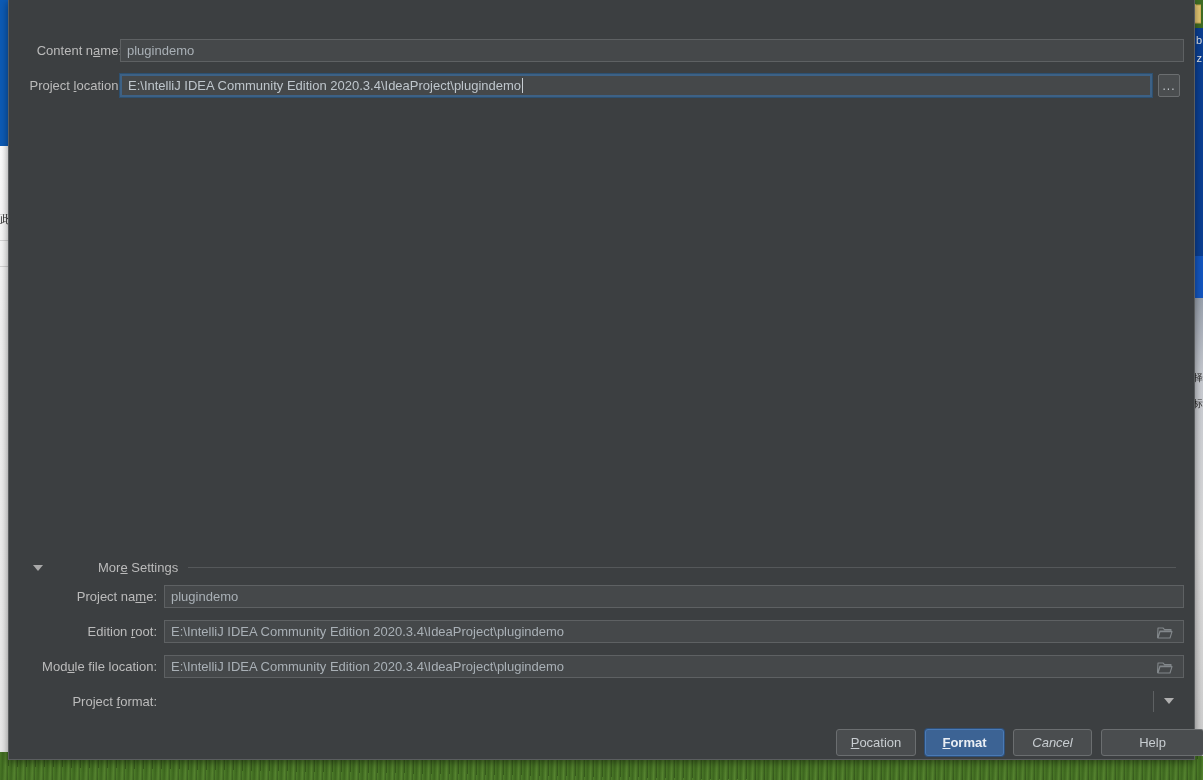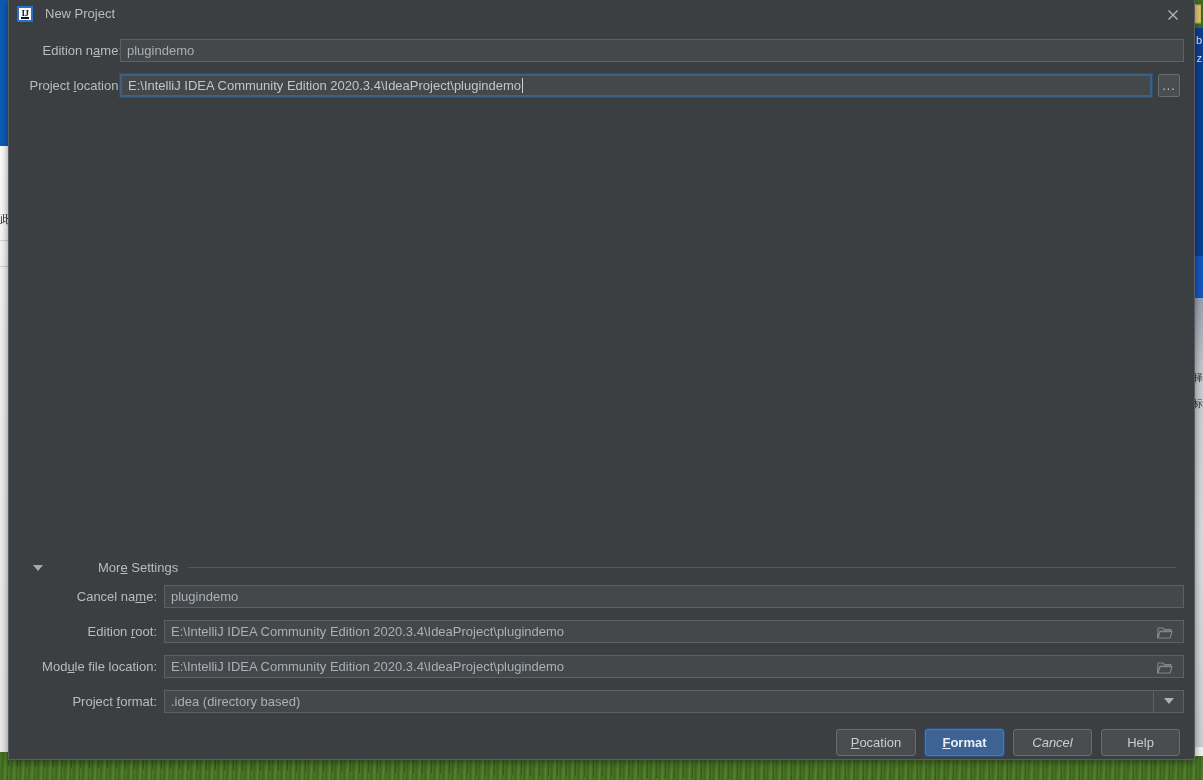--- a/index.html
+++ b/index.html
@@ -313,51 +313,40 @@
   <div class="bg-right-cjk" style="top:372px">选择</div>
   <div class="bg-right-cjk" style="top:398px">图标</div>
 
   <div class="grass"></div>
   <div class="bg-taskbar-white"></div>
   <div class="bg-taskbar-accent"></div>
 </div>
 
 <div id="dialog">
 
-  <div id="titlebar">
-    <div id="title-icon">
-      <span class="ij">IJ</span>
-    </div>
-    <div id="title-text">New Project</div>
-    <div id="close-btn">
-      <svg width="18" height="18" viewBox="0 0 18 18">
-        <path d="M4.5 4.5 L13.5 13.5 M13.5 4.5 L4.5 13.5" stroke="#b8b8b8" stroke-width="1.3" fill="none"></path>
-      </svg>
-    </div>
-  </div>
-
-  <div class="flabel" style="left:0px; top:43px; width:113px;"><span>Edition n</span><span class="mn">a</span><span>me:</span></div>
+
+  <div class="flabel" style="left:0px; top:43px; width:113px;"><span>Content n</span><span class="mn">a</span><span>me:</span></div>
   <div class="tfield" style="left:111px; top:39px; width:1064px;">
     <span>plugindemo</span>
   </div>
 
   <div class="flabel" style="left:0px; top:78px; width:113px;"><span>Project </span><span class="mn">l</span><span>ocation:</span></div>
   <div class="tfield focused" style="left:111px; top:74px; width:1032px;">
     <span>E:\IntelliJ IDEA Community Edition 2020.3.4\IdeaProject\plugindemo</span>
       <span class="caret"></span>
   </div>
   <div class="btn-ellipsis" style="left:1149px; top:74px;">...</div>
 
   <div id="more-settings-row">
     <div id="ms-triangle"></div>
     <div id="ms-label"><span>Mor</span><span class="mn">e</span><span> Settings</span></div>
     <div id="ms-line"></div>
   </div>
 
-  <div class="flabel" style="left:0px; top:589px; width:148px;"><span>Cancel na</span><span class="mn">m</span><span>e:</span></div>
+  <div class="flabel" style="left:0px; top:589px; width:148px;"><span>Project na</span><span class="mn">m</span><span>e:</span></div>
   <div class="tfield" style="left:155px; top:585px; width:1020px;">
     <span>plugindemo</span>
   </div>
 
   <div class="flabel" style="left:0px; top:624px; width:148px;"><span>Edition </span><span class="mn">r</span><span>oot:</span></div>
   <div class="tfield" style="left:155px; top:620px; width:1020px;">
     <span>E:\IntelliJ IDEA Community Edition 2020.3.4\IdeaProject\plugindemo</span>
   </div>
   <div class="folder-ico" style="left:1148px; top:625px;">
     <svg width="16" height="13" viewBox="0 0 16 13">
@@ -369,30 +358,27 @@
   <div class="tfield" style="left:155px; top:655px; width:1020px;">
     <span>E:\IntelliJ IDEA Community Edition 2020.3.4\IdeaProject\plugindemo</span>
   </div>
   <div class="folder-ico" style="left:1148px; top:660px;">
     <svg width="16" height="13" viewBox="0 0 16 13">
       <path d="M1 2 h5 l1.5 1.6 h6.5 v1.4 h-11 l-2 6.5 h-0.5 z M3 5.6 h12 l-2 6.4 h-12 z" fill="none" stroke="#9aa0a4" stroke-width="1.1" stroke-linejoin="round"></path>
     </svg>
   </div>
 
   <div class="flabel" style="left:0px; top:694px; width:148px;"><span>Project </span><span class="mn">f</span><span>ormat:</span></div>
-  <div class="tfield" style="left:155px; top:690px; width:1020px;">
-    <span>.idea (directory based)</span>
-  </div>
   <div class="combo-sep" style="left:1144px; top:691px; height:21px;"></div>
   <div class="combo-arrow" style="left:1155px; top:698px;"></div>
 
   <div class="dbtn" style="left:827px; top:729px; width:80px;">
       <span style="text-decoration:underline">P</span>
       <span>ocation</span>
     </div>
   <div class="dbtn primary" style="left:916px; top:729px; width:79px;">
       <span class="mn">F</span>
       <span>ormat</span>
     </div>
   <div class="dbtn" style="left:1004px; top:729px; width:79px;font-style:italic;">Cancel</div>
-  <div class="dbtn" style="left:1092px; top:729px; width:79px;">Help</div>
+  <div class="dbtn" style="left:1092px; top:729px; width:103px;">Help</div>
 
 </div>
 
 </body></html>

